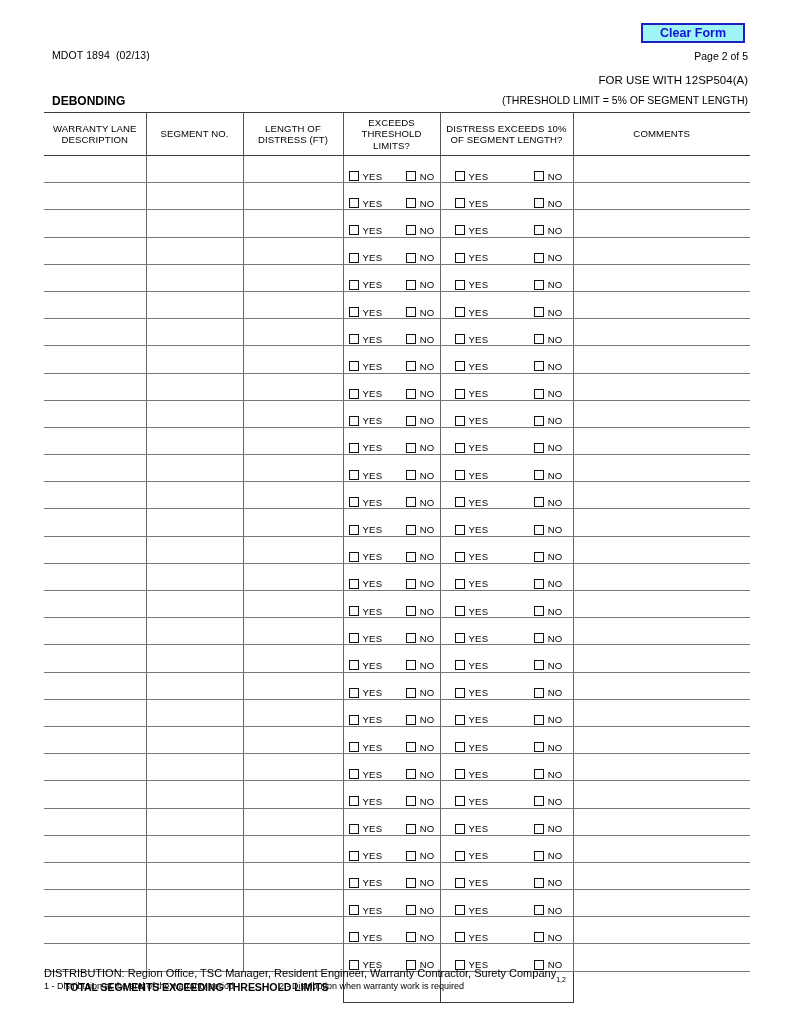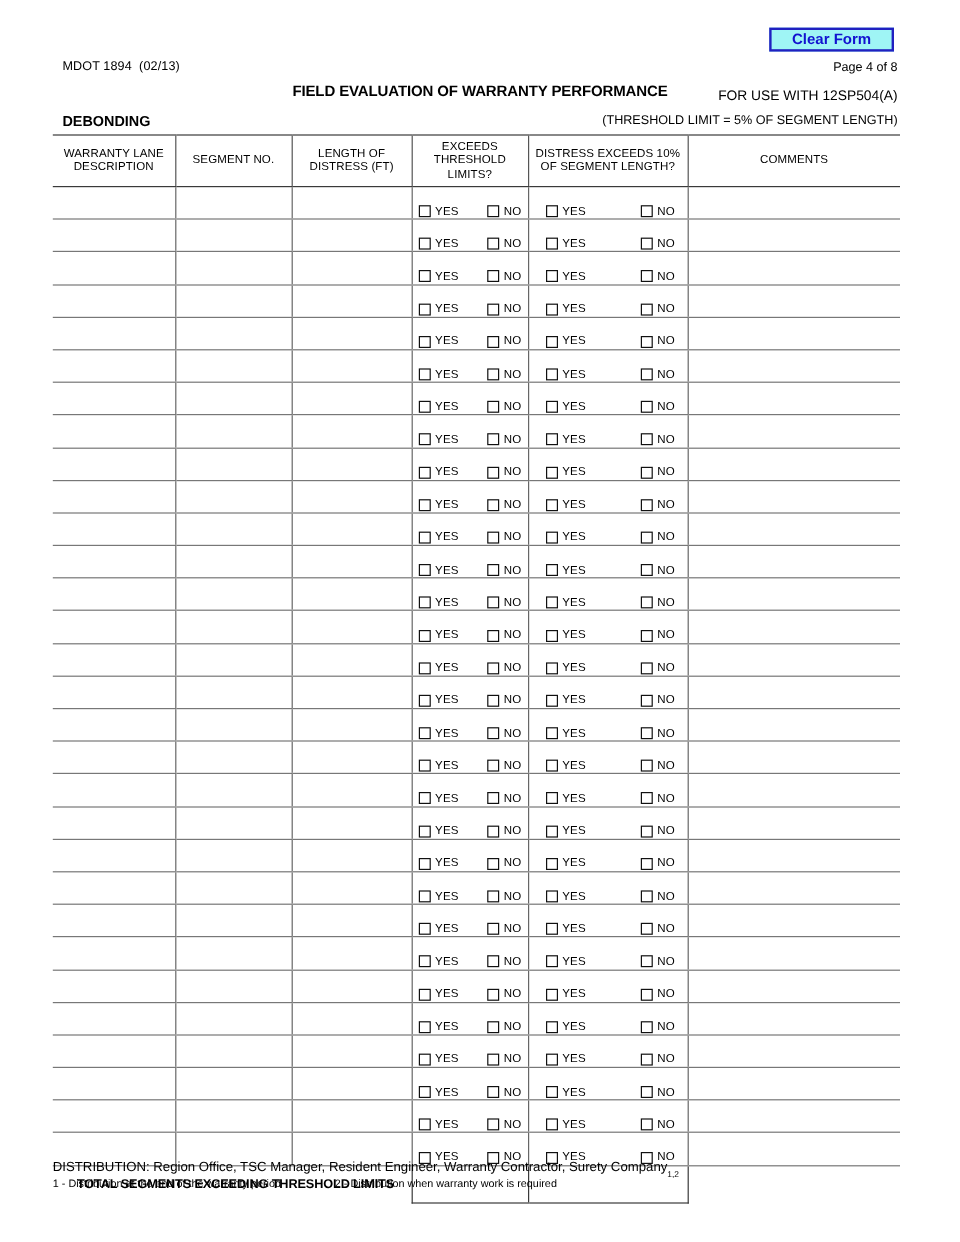--- a/index.html
+++ b/index.html
@@ -231,23 +231,22 @@
 </head>
 <body>
 
 <div id="page">
 
   <div class="clear-form-btn">Clear Form</div>
 
   <div class="form-id">MDOT 1894  (02/13)</div>
 
 
-  <div class="sub-title">FIELD EVALUATION OF WARRANTY PERFORMANCE</div>
-
-  <div class="page-number">Page 4 of 8</div>
+
+  <div class="page-number">Page 2 of 5</div>
 
   <div class="for-use-with">FOR USE WITH 12SP504(A)</div>
 
   <div class="section-label">DEBONDING</div>
 
   <div class="threshold-note">(THRESHOLD LIMIT = 5% OF SEGMENT LENGTH)</div>
 
   <div class="table-wrap">
     <table class="form-table">
       <colgroup>

